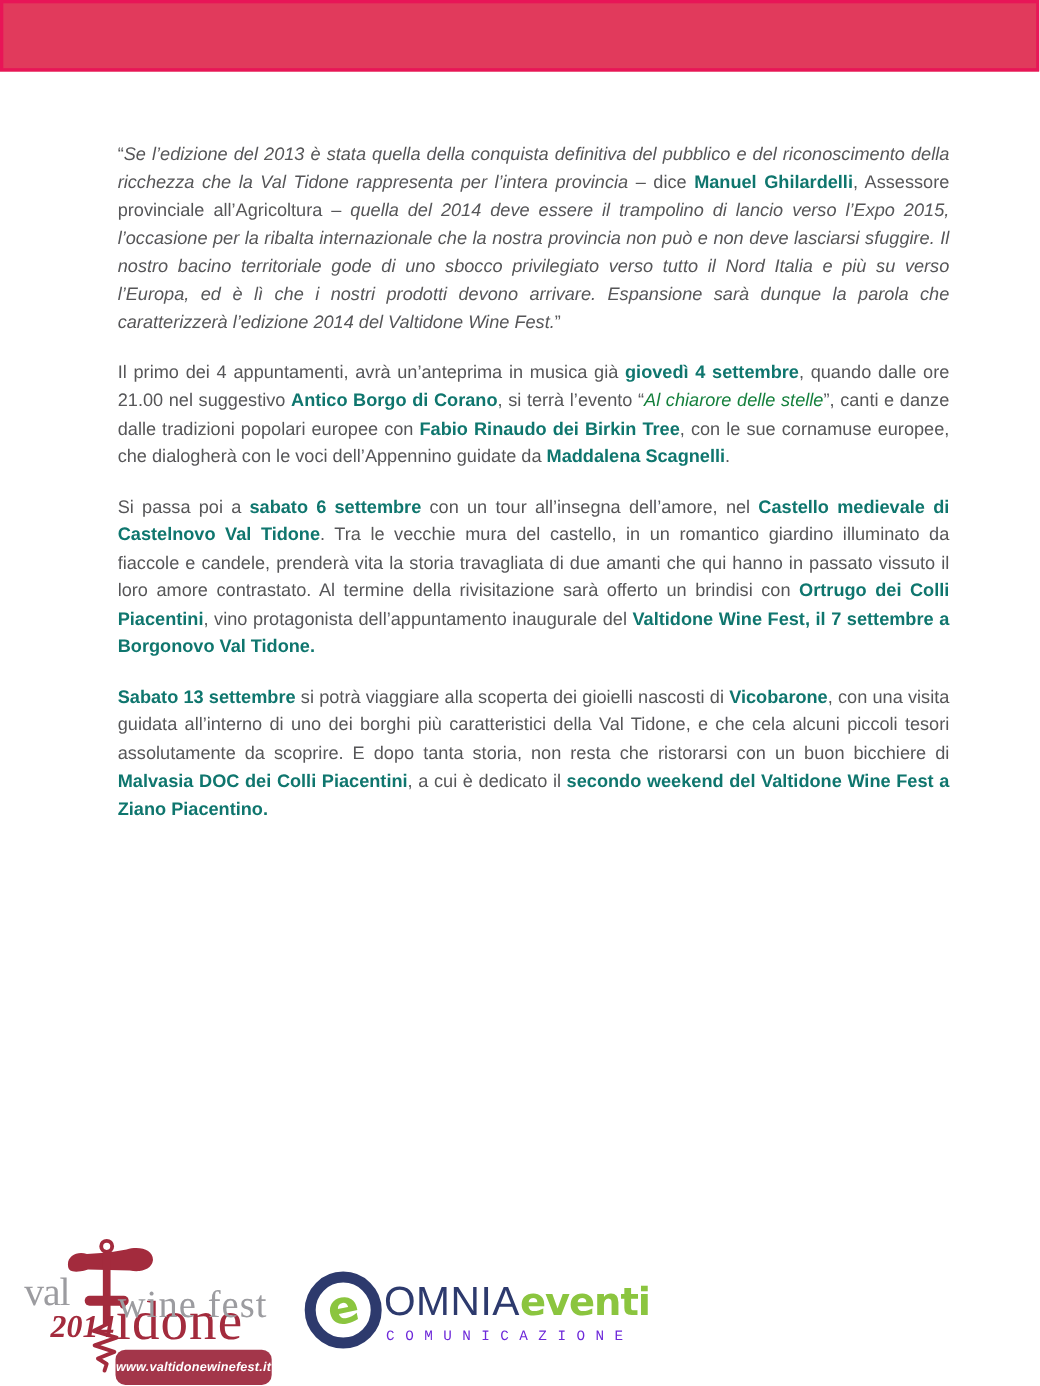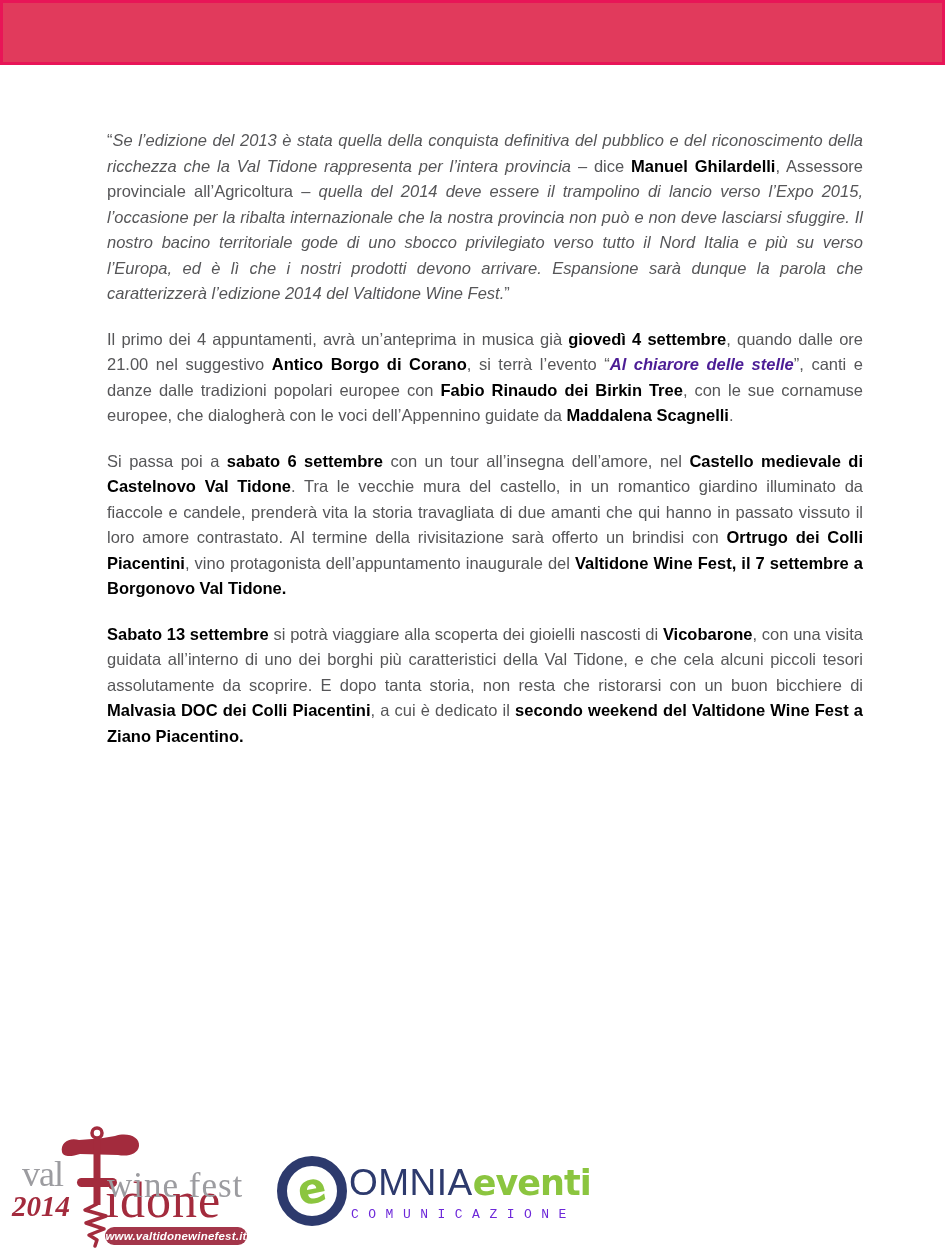--- a/index.html
+++ b/index.html
@@ -28,51 +28,51 @@
     left: 107px; top: 128px;
     width: 756px;
     color: #565658;
     font-size: 16.5px;
     line-height: 25.5px;
     text-align: justify;
   }
   .article p + p { margin-top: 20px; }
   .run-n { font-style: normal; font-weight: normal; }
   .run-i { font-style: italic; }
-  .run-b { font-weight: bold; color: #000000; }
-  .run-bi { font-weight: bold; font-style: italic; color: #4c1d95; }
+  .run-b { font-weight: bold; color: #0f766e; }
+  .run-bi { font-weight: normal; font-style: italic; color: #15803d; }
 
   .vt-val {
     position: absolute; left: 22px; top: 1153px;
     font-family: "Liberation Serif", serif;
     font-size: 36px; letter-spacing: -1px;
     color: #9c9ca0;
   }
   .vt-idone {
     position: absolute; left: 105px; top: 1153px;
     font-family: "Liberation Serif", serif;
     font-size: 50px; letter-spacing: 1px;
     color: #a32b3d;
     margin-top: 18px;
   }
   .vt-year {
-    position: absolute; left: 12px; top: 1190px;
+    position: absolute; left: 46px; top: 1190px;
     font-family: "Liberation Serif", serif;
     font-style: italic; font-weight: bold;
     font-size: 29px; color: #a32b3d;
   }
   .vt-winefest {
     position: absolute; left: 107px; top: 1166px;
     font-family: "Liberation Serif", serif;
     font-size: 35px; letter-spacing: 1px;
     color: #9c9ca0;
   }
   .vt-pill {
     position: absolute; left: 105px; top: 1227px;
-    width: 142px; height: 18px;
+    width: 142px; height: 32px;
     background: #a3364a;
     border-radius: 9px;
     display: flex; align-items: center; justify-content: center;
   }
   .vt-pill span {
     color: #ffffff;
     font-size: 11.5px; font-weight: bold; font-style: italic;
     letter-spacing: 0.2px;
     font-family: "Liberation Sans", sans-serif;
   }

